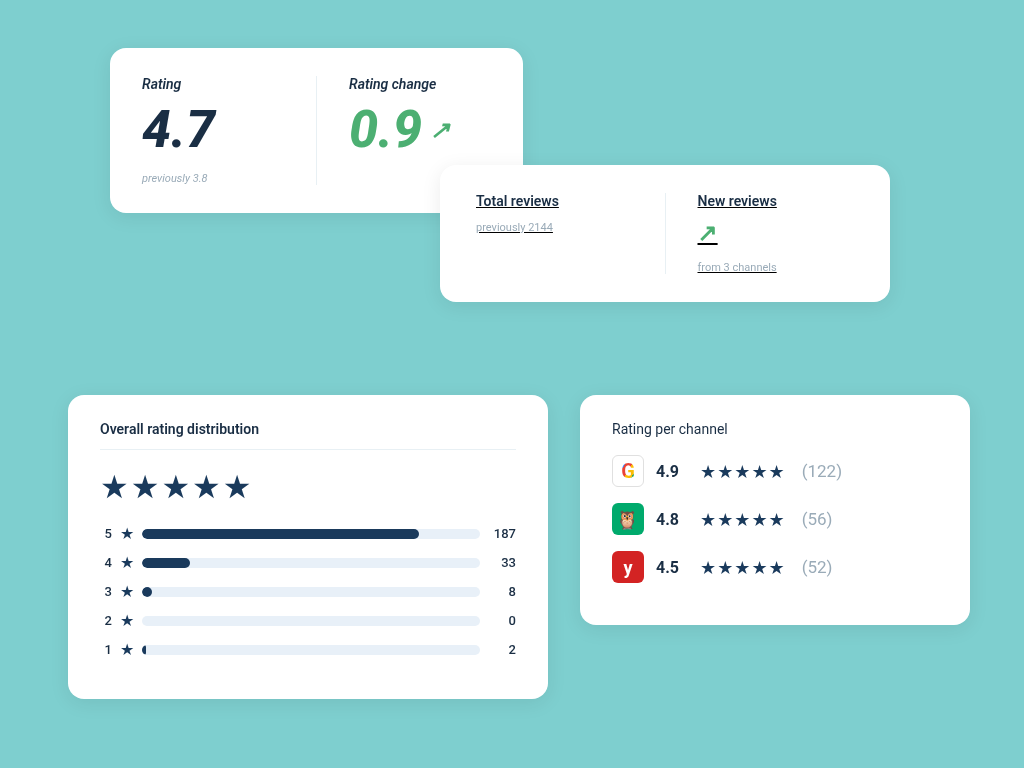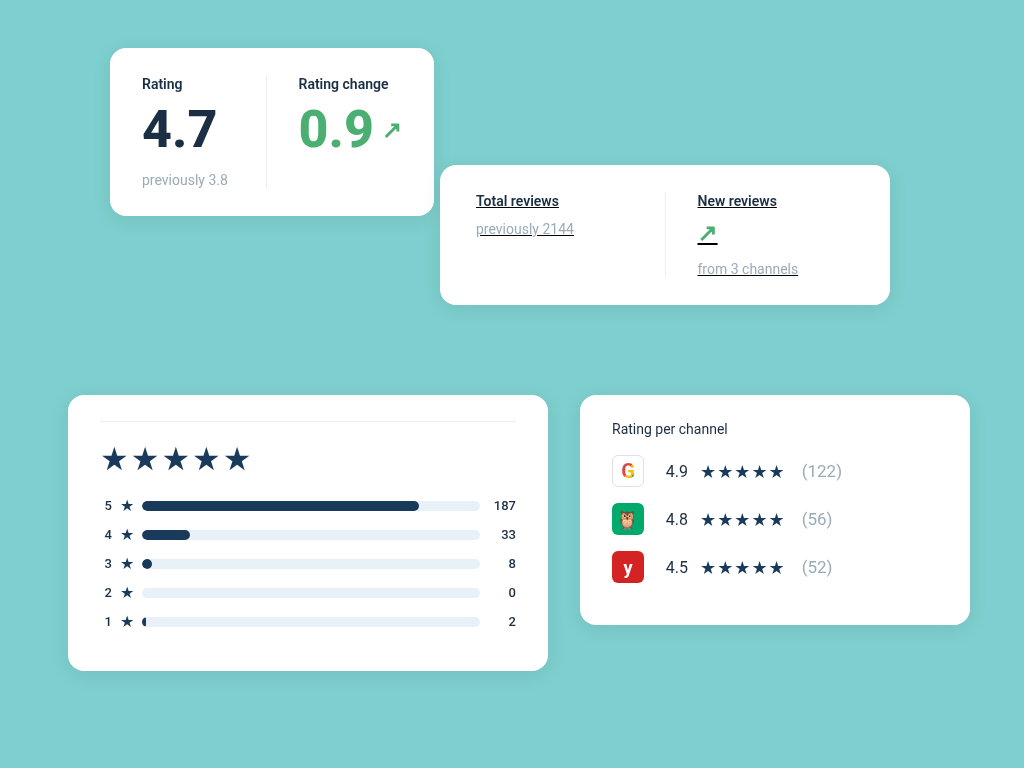--- a/index.html
+++ b/index.html
@@ -16,22 +16,23 @@
       background: white;
       border-radius: 16px;
       box-shadow: 0 4px 20px rgba(0,0,0,0.08);
       position: absolute;
     }
 
     
     .card-rating {
       top: 48px;
       left: 110px;
-      width: 324px;
+      width: 413px;
       padding: 28px 32px 28px 32px;
+      font-style: italic;
     }
 
     
     .card-reviews {
       top: 165px;
       left: 440px;
       width: 450px;
       padding: 28px 36px 28px 36px;
       text-decoration: underline;
     }
@@ -77,21 +78,21 @@
     }
 
     .metric-value.green {
       color: #4caf72;
       display: flex;
       align-items: center;
       gap: 8px;
     }
 
     .metric-sub {
-      font-size: 14px;
+      font-size: 11px;
       color: #9aabb8;
     }
 
     .arrow-up {
       display: inline-block;
       font-size: 24px;
       color: #4caf72;
     }
 
     
@@ -185,24 +186,23 @@
       border-radius: 6px;
       display: flex;
       align-items: center;
       justify-content: center;
       font-size: 18px;
       flex-shrink: 0;
     }
 
     .channel-rating-num {
       font-size: 16px;
-      font-weight: 400;
+      font-weight: 700;
       color: #1a2e44;
       width: 32px;
-      text-align: right;
     }
 
     .channel-stars {
       font-size: 18px;
       color: #1a3a5c;
       letter-spacing: 1px;
     }
 
     .channel-count {
       font-size: 17px;
@@ -267,20 +267,21 @@
       <div class="metric-label">New reviews</div>
       <div class="metric-value green">
         <span class="arrow-up">↗</span>
       </div>
       <div class="metric-sub">from 3 channels</div>
     </div>
   </div>
 </div>
 
 <div class="card card-distribution">
+  <div class="dist-title">Overall rating distribution</div>
   <div class="dist-separator"></div>
   <div class="stars-big">★★★★★</div>
 
   <div class="bar-row">
     <span class="bar-label">5</span>
     <span class="bar-star">★</span>
     <div class="bar-track">
       <div class="bar-fill" style="width:82%"></div>
     </div>
     <span class="bar-count">187</span>

